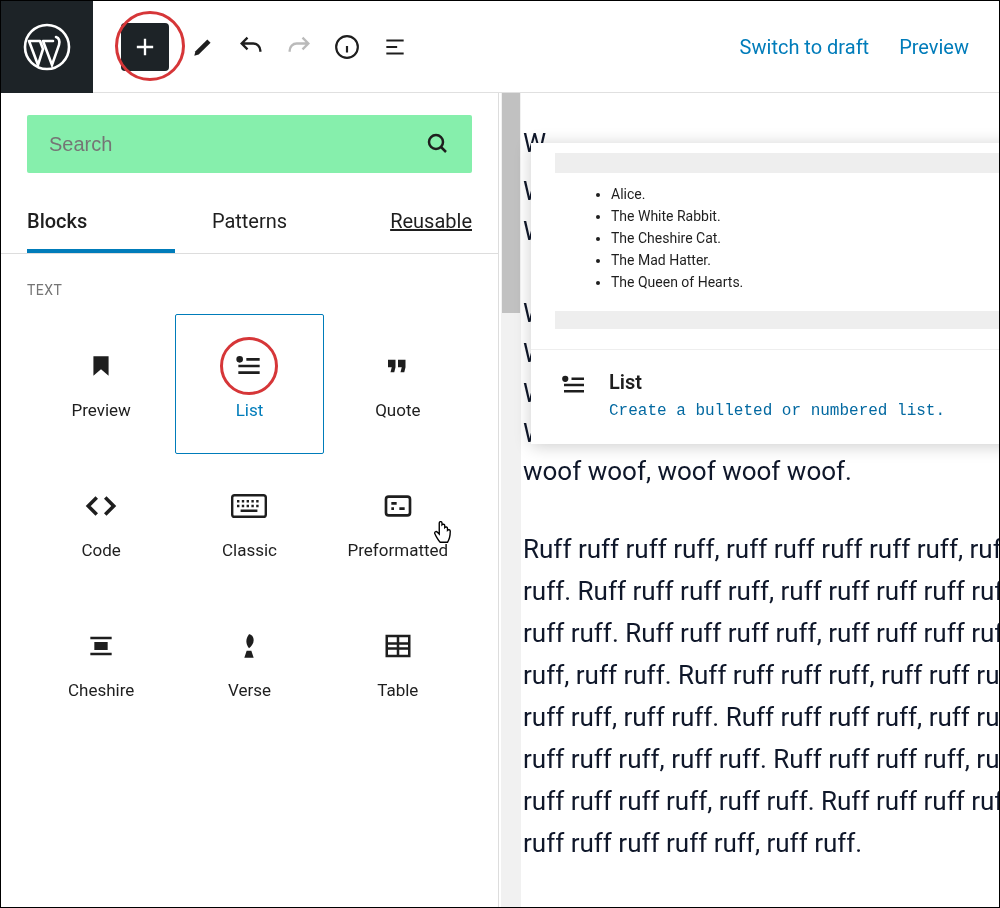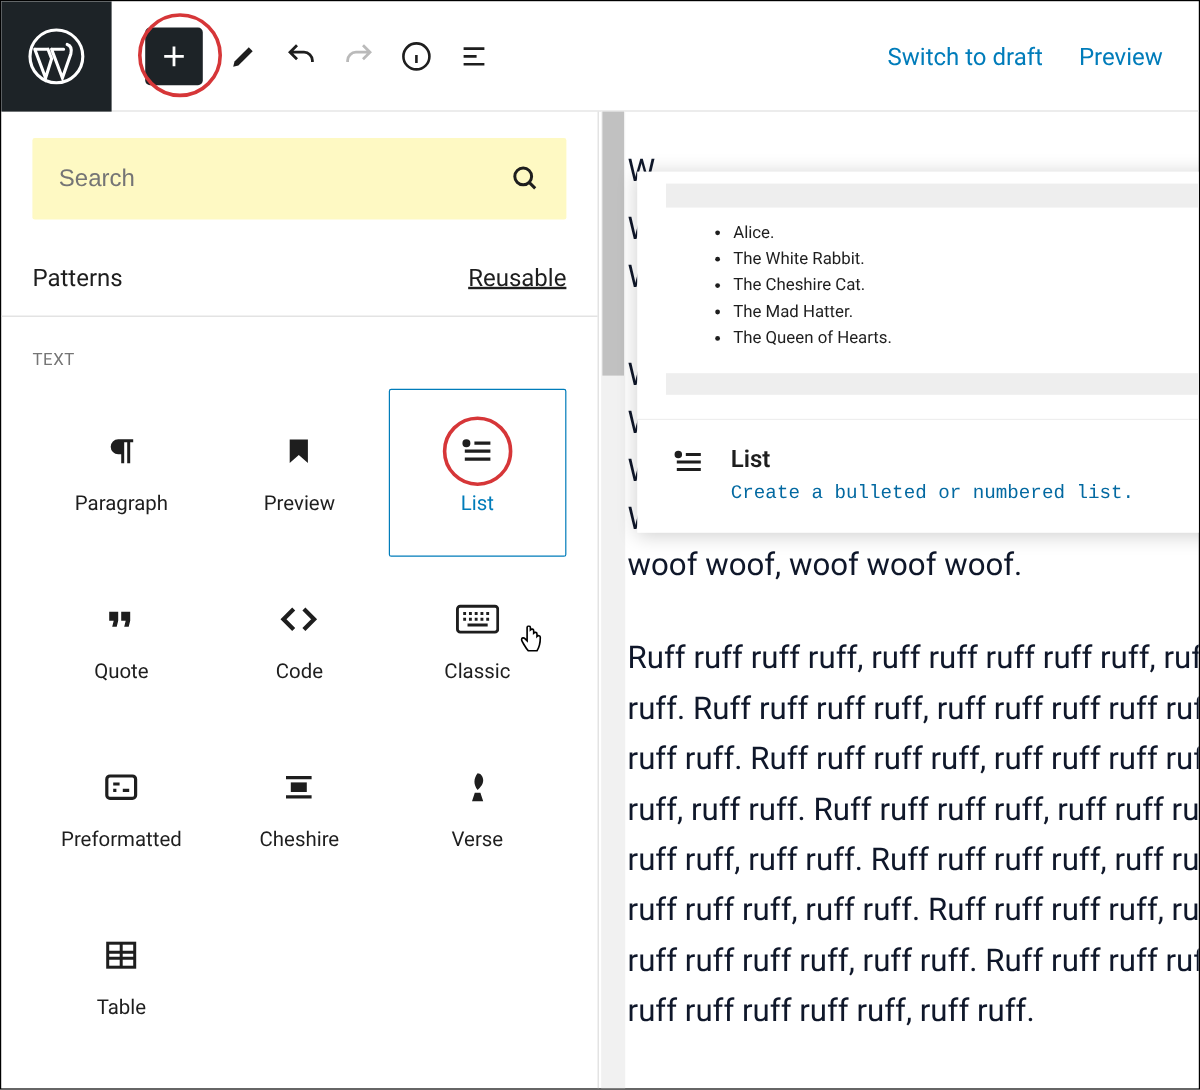--- a/index.html
+++ b/index.html
@@ -10,21 +10,21 @@
   .tool-icons { display: flex; align-items: center; gap: 20px; padding-left: 28px; }
   .add-btn { width: 48px; height: 48px; background: #1d2327; border-radius: 4px; display: flex; align-items: center; justify-content: center; cursor: pointer; }
   .add-circle { position: absolute; width: 70px; height: 70px; border: 3px solid #d63638; border-radius: 50%; left: 114px; top: 10px; pointer-events: none; }
   .tool-icon { width: 28px; height: 28px; display: flex; align-items: center; justify-content: center; cursor: pointer; }
   .tool-icon.disabled { opacity: 0.3; cursor: default; }
   .toolbar-right { margin-left: auto; display: flex; gap: 30px; padding-right: 30px; text-align: center; }
   .link { color: #007cba; font-size: 20px; cursor: pointer; }
   .main { display: flex; height: calc(100% - 92px); }
   .inserter { width: 498px; border-right: 1px solid #ddd; display: flex; flex-direction: column; position: relative;}
   .search-wrap { padding: 22px 26px; }
-  .search { background: #fef9c3; border-radius: 2px; height: 68px; display: flex; align-items: center; padding: 0 22px; }
+  .search { background: #86efac; border-radius: 2px; height: 58px; display: flex; align-items: center; padding: 0 22px; }
   .search input { flex: 1; border: none; background: transparent; font-size: 20px; color: #757575; outline: none; }
   .search-ic { width: 24px; height: 24px; }
   .tabs { display: flex; padding: 0 26px; border-bottom: 1px solid #ddd; }
   .tab { flex: 1; text-align: center; padding: 14px 0 16px 0; font-size: 20px; color: #1e1e1e; cursor: pointer; border-bottom: 4px solid transparent; }
   .tab:first-child { text-align: left; }
   .tab:last-child { text-align: right; text-decoration: underline; }
   .tab.active { font-weight: 500; border-bottom-color: #007cba; }
   .section-title { padding: 28px 26px 8px 26px; font-size: 14px; color: #757575; text-transform: uppercase; letter-spacing: 0.5px;}
   .grid { display: grid; grid-template-columns: repeat(3, 1fr); gap: 0; padding: 8px 26px; }
   .block-item { height: 140px; display: flex; flex-direction: column; align-items: center; justify-content: center; gap: 16px; border: 1px solid transparent; border-radius: 2px; cursor: pointer; }
@@ -106,33 +106,26 @@
         <input placeholder="Search" style="">
         <span class="search-ic">
           <svg viewBox="0 0 24 24" fill="none" stroke="#1e1e1e" stroke-width="2.5">
               <circle cx="10" cy="10" r="7"></circle>
               <path d="M20 20l-5-5"></path>
             </svg>
         </span>
       </div>
     </div>
     <div class="tabs">
+      <div class="tab active">Blocks</div>
       <div class="tab">Patterns</div>
       <div class="tab">Reusable</div>
     </div>
     <div class="section-title">TEXT</div>
     <div class="grid">
-      <div class="block-item">
-        <div class="bi-icon">
-            <svg width="30" height="30" viewBox="0 0 24 24" fill="#1e1e1e">
-              <path d="M10 4a5 5 0 000 10h2v6h2V6h2v14h2V6h2V4H10z"></path>
-            </svg>
-          </div>
-        <span class="block-label">Paragraph</span>
-      </div>
       <div class="block-item">
         <div class="bi-icon">
             <svg width="26" height="26" viewBox="0 0 24 24" fill="#1e1e1e">
               <path d="M5 3v18l7-6 7 6V3H5z"></path>
             </svg>
           </div>
         <span class="block-label">Preview</span>
       </div>
       <div class="block-item selected">
         <div class="bi-icon">

